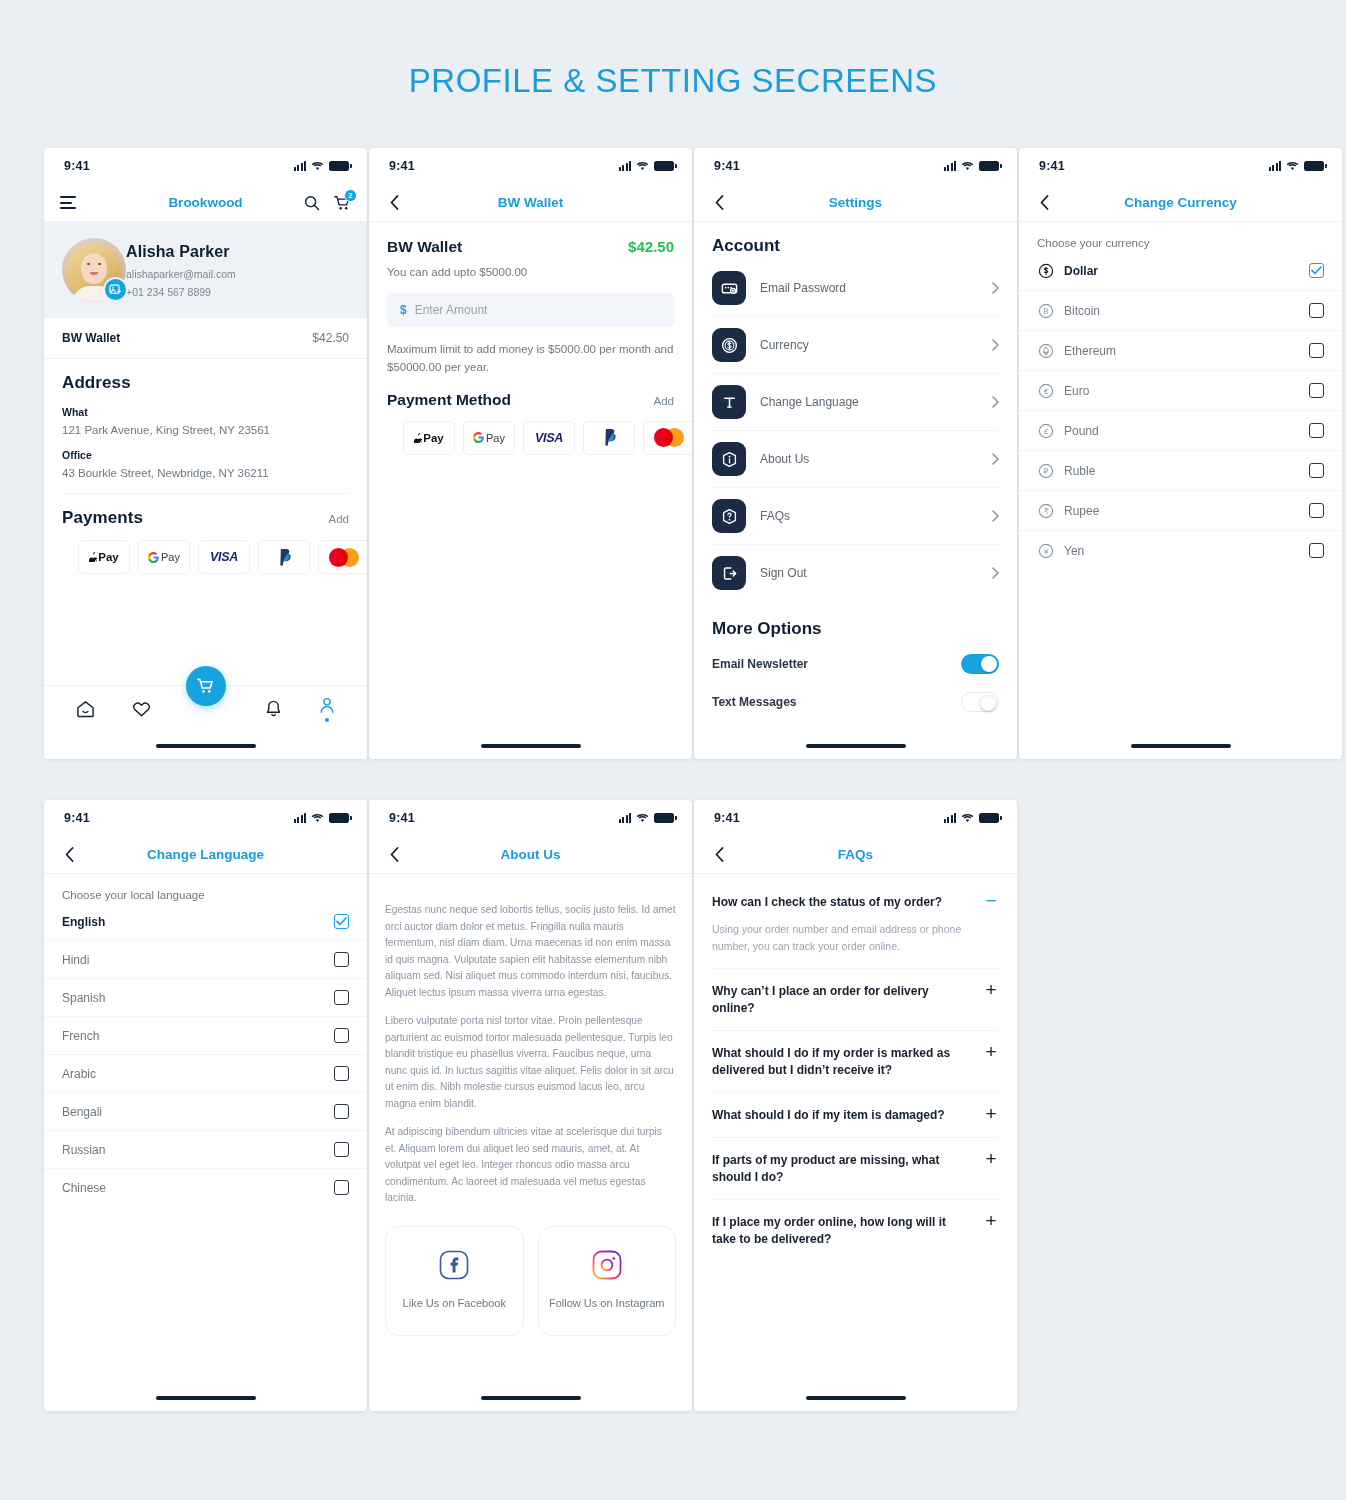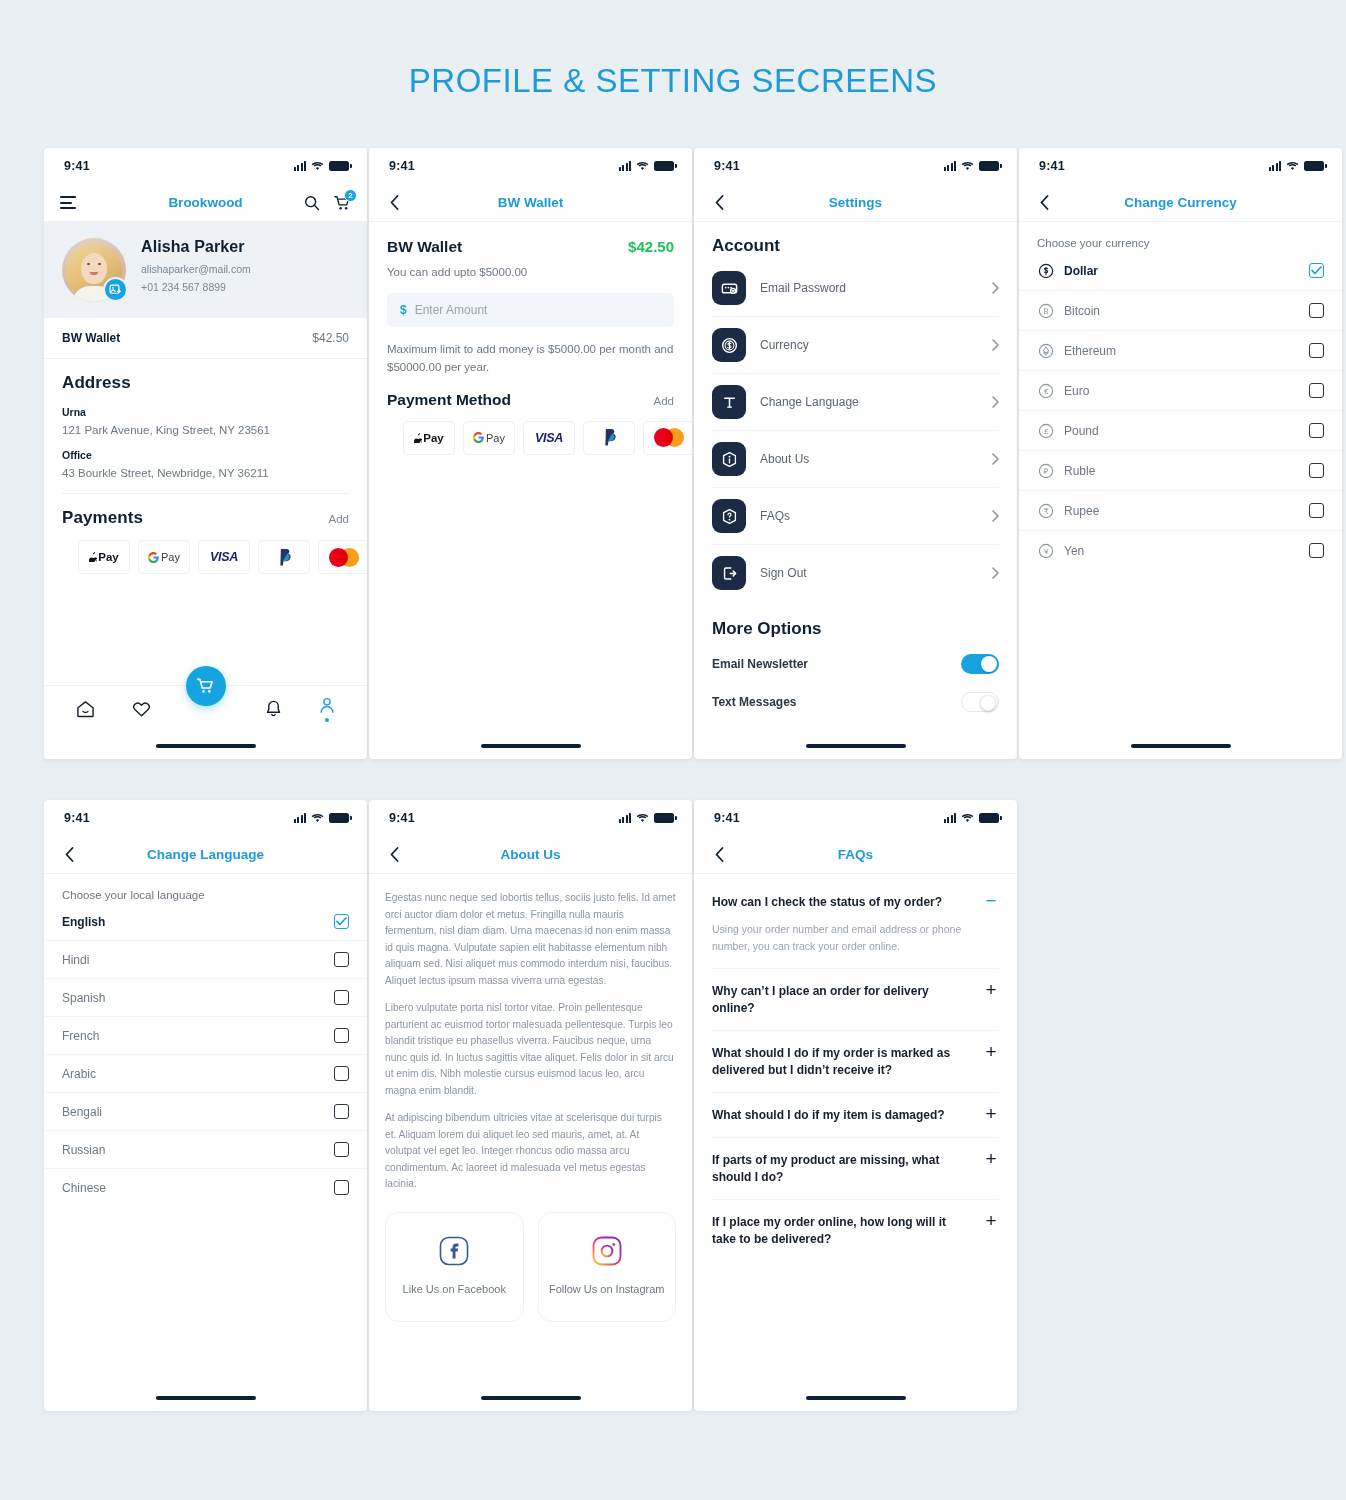--- a/index.html
+++ b/index.html
@@ -54,21 +54,21 @@
   .nav-right { margin-left: auto; display: flex; align-items: center; gap: 14px; }
   .icon-btn { cursor: pointer; position: relative; display:flex; align-items:center; }
   .cart-badge {
     position: absolute; top: -6px; right: -6px; min-width: 13px; height: 13px;
     background: #17a2e0; color: #fff; border-radius: 50%;
     font-size: 8px; font-weight: 700; display: flex; align-items: center; justify-content: center;
     border: 1.5px solid #fff;
   }
 
   
-  .profile-band { background: #eef2f6; padding: 16px 18px; display: flex; gap: 15px; }
+  .profile-band { background: #eef2f6; padding: 16px 18px; display: flex; align-items: center; }
   .avatar-wrap { position: relative; width: 64px; height: 64px; flex: none; }
   .avatar {
     width: 64px; height: 64px; border-radius: 50%; overflow: hidden; position: relative;
     background: linear-gradient(160deg,#e4d4c6 0%,#d8c1ab 45%,#c8ac93 100%);
   }
   .av-hair { position:absolute; left:4px; top:6px; width:56px; height:54px; border-radius:50% 50% 46% 46%; background: linear-gradient(150deg,#f0d79b 0%,#e3bf79 50%,#c9a05c 100%); }
   .av-face { position:absolute; left:19px; top:15px; width:26px; height:31px; border-radius:50% 50% 48% 48%; background:#f4d8bf; }
   .av-eye { position:absolute; width:3px; height:2px; border-radius:50%; background:#5a4432; top:25px; }
   .av-eye.l { left:25px; } .av-eye.r { left:36px; }
   .av-mouth { position:absolute; left:28px; top:34px; width:8px; height:3px; border-radius:0 0 5px 5px; background:#c97a73; }
@@ -155,21 +155,21 @@
   .c-lead { font-size: 11.5px; color: #6d7884; padding: 15px 18px 2px; }
   .c-row { display: flex; align-items: center; gap: 10px; padding: 11px 18px; border-bottom: 1px solid #f2f4f7; cursor: pointer; }
   .c-sym { width: 17px; height: 17px; flex: none; display:flex; align-items:center; justify-content:center; }
   .c-lbl { font-size: 12px; color: #6d7884; flex: 1; }
   .c-row.sel .c-lbl { color: #0f2034; font-weight: 700; }
   .cb { width: 15px; height: 15px; border: 1.6px solid #2a3645; border-radius: 3px; flex: none; }
   .cb.checked { border-color: #17a2e0; display:flex; align-items:center; justify-content:center; }
 
   
   .ab-pad { padding: 16px 16px 0; }
-  .ab-p { font-size: 10.2px; line-height: 1.62; color: #8b96a2; margin-bottom: 11px; }
+  .ab-p { font-size: 10.2px; line-height: 1.62; color: #8b96a2; margin-bottom: 11px; margin-top: 12px; }
   .soc-row { display: flex; gap: 14px; padding: 8px 16px 0; }
   .soc {
     flex: 1; height: 110px; border: 1px solid #eef1f4; border-radius: 14px;
     display: flex; flex-direction: column; align-items: center; justify-content: center; gap: 12px; cursor: pointer;
   }
   .soc-lbl { font-size: 11px; color: #6d7884; text-align: center; line-height: 1.45; }
 
   
   .faq-pad { padding: 6px 18px 0; }
   .faq-item { border-bottom: 1px solid #f2f4f7; padding: 14px 0 13px; cursor: pointer; }
@@ -255,21 +255,21 @@
     </div>
   </div>
 
   <div class="row-line">
     <div class="row-k">BW Wallet</div>
     <div class="row-v">$42.50</div>
   </div>
 
   <div class="sec">
     <div class="sec-h">Address</div>
-    <div class="addr-label">Urna</div>
+    <div class="addr-label">What</div>
     <div class="addr-text">121 Park Avenue, King Street, NY 23561</div>
     <div class="addr-label">Office</div>
     <div class="addr-text">43 Bourkle Street, Newbridge, NY 36211</div>
     <div class="divider"></div>
   </div>
 
   <div class="sec">
     <div class="sec-h-row">
       <div class="sec-h">Payments</div>
       <div class="sec-add">Add</div>

